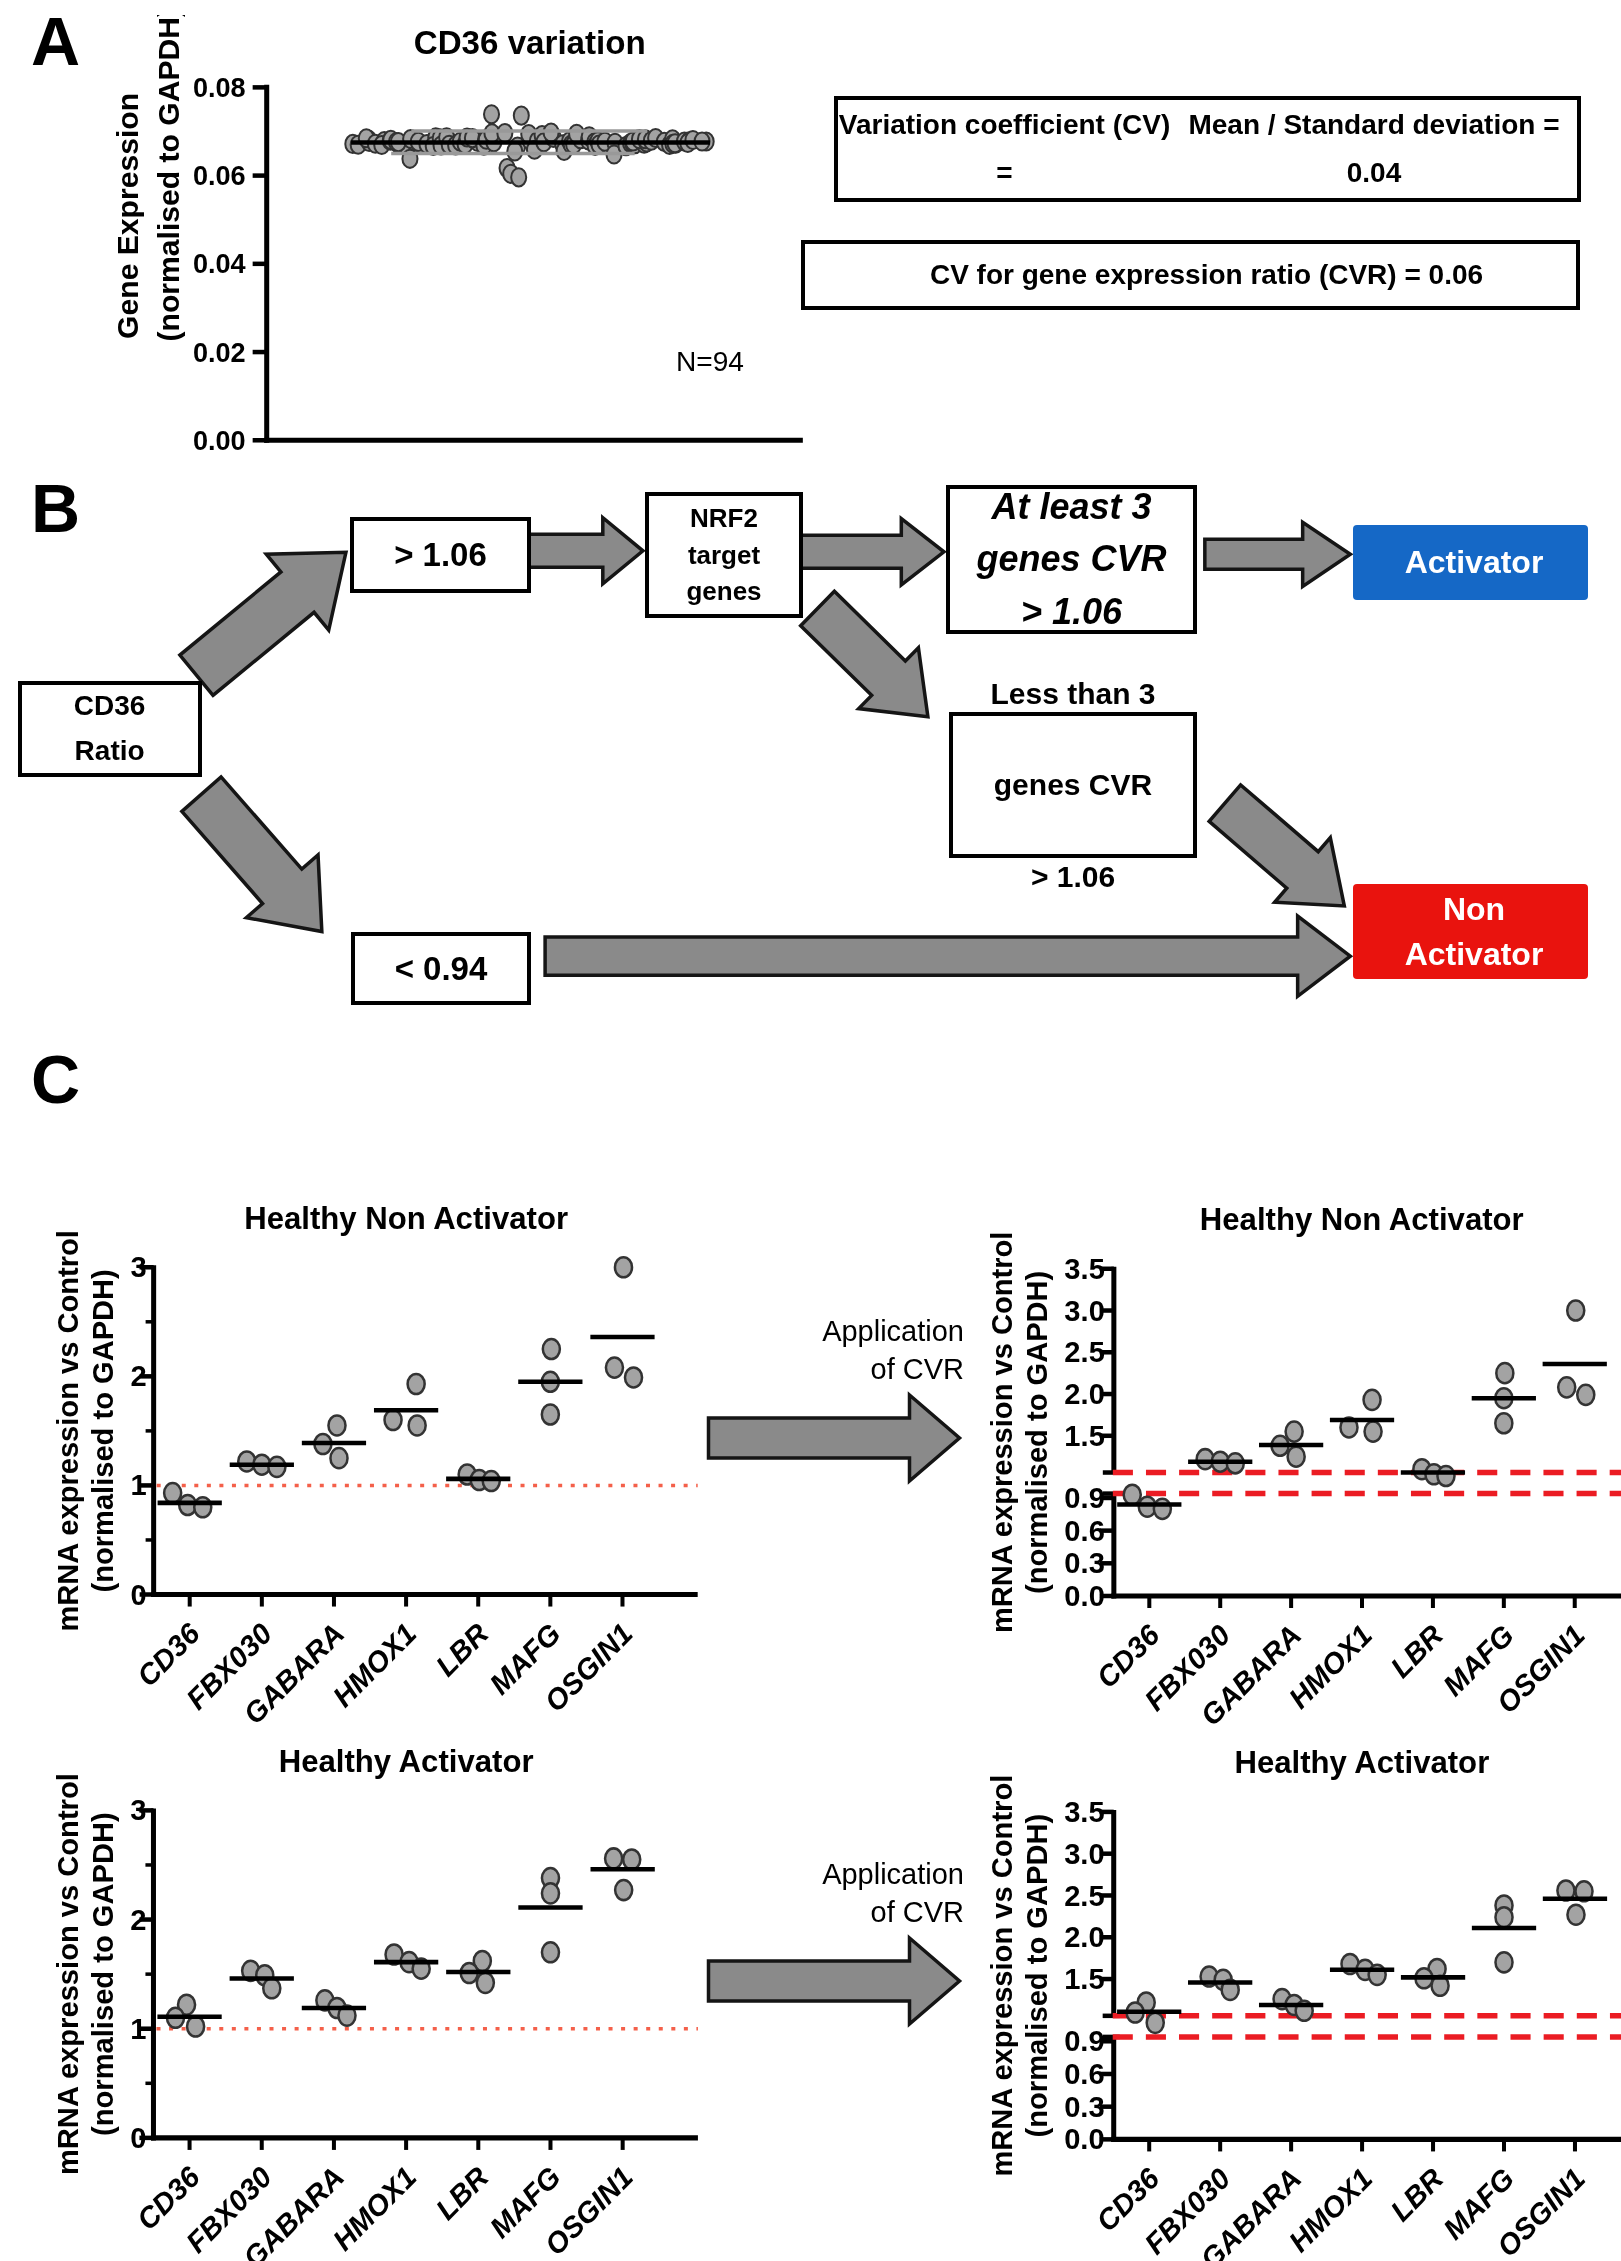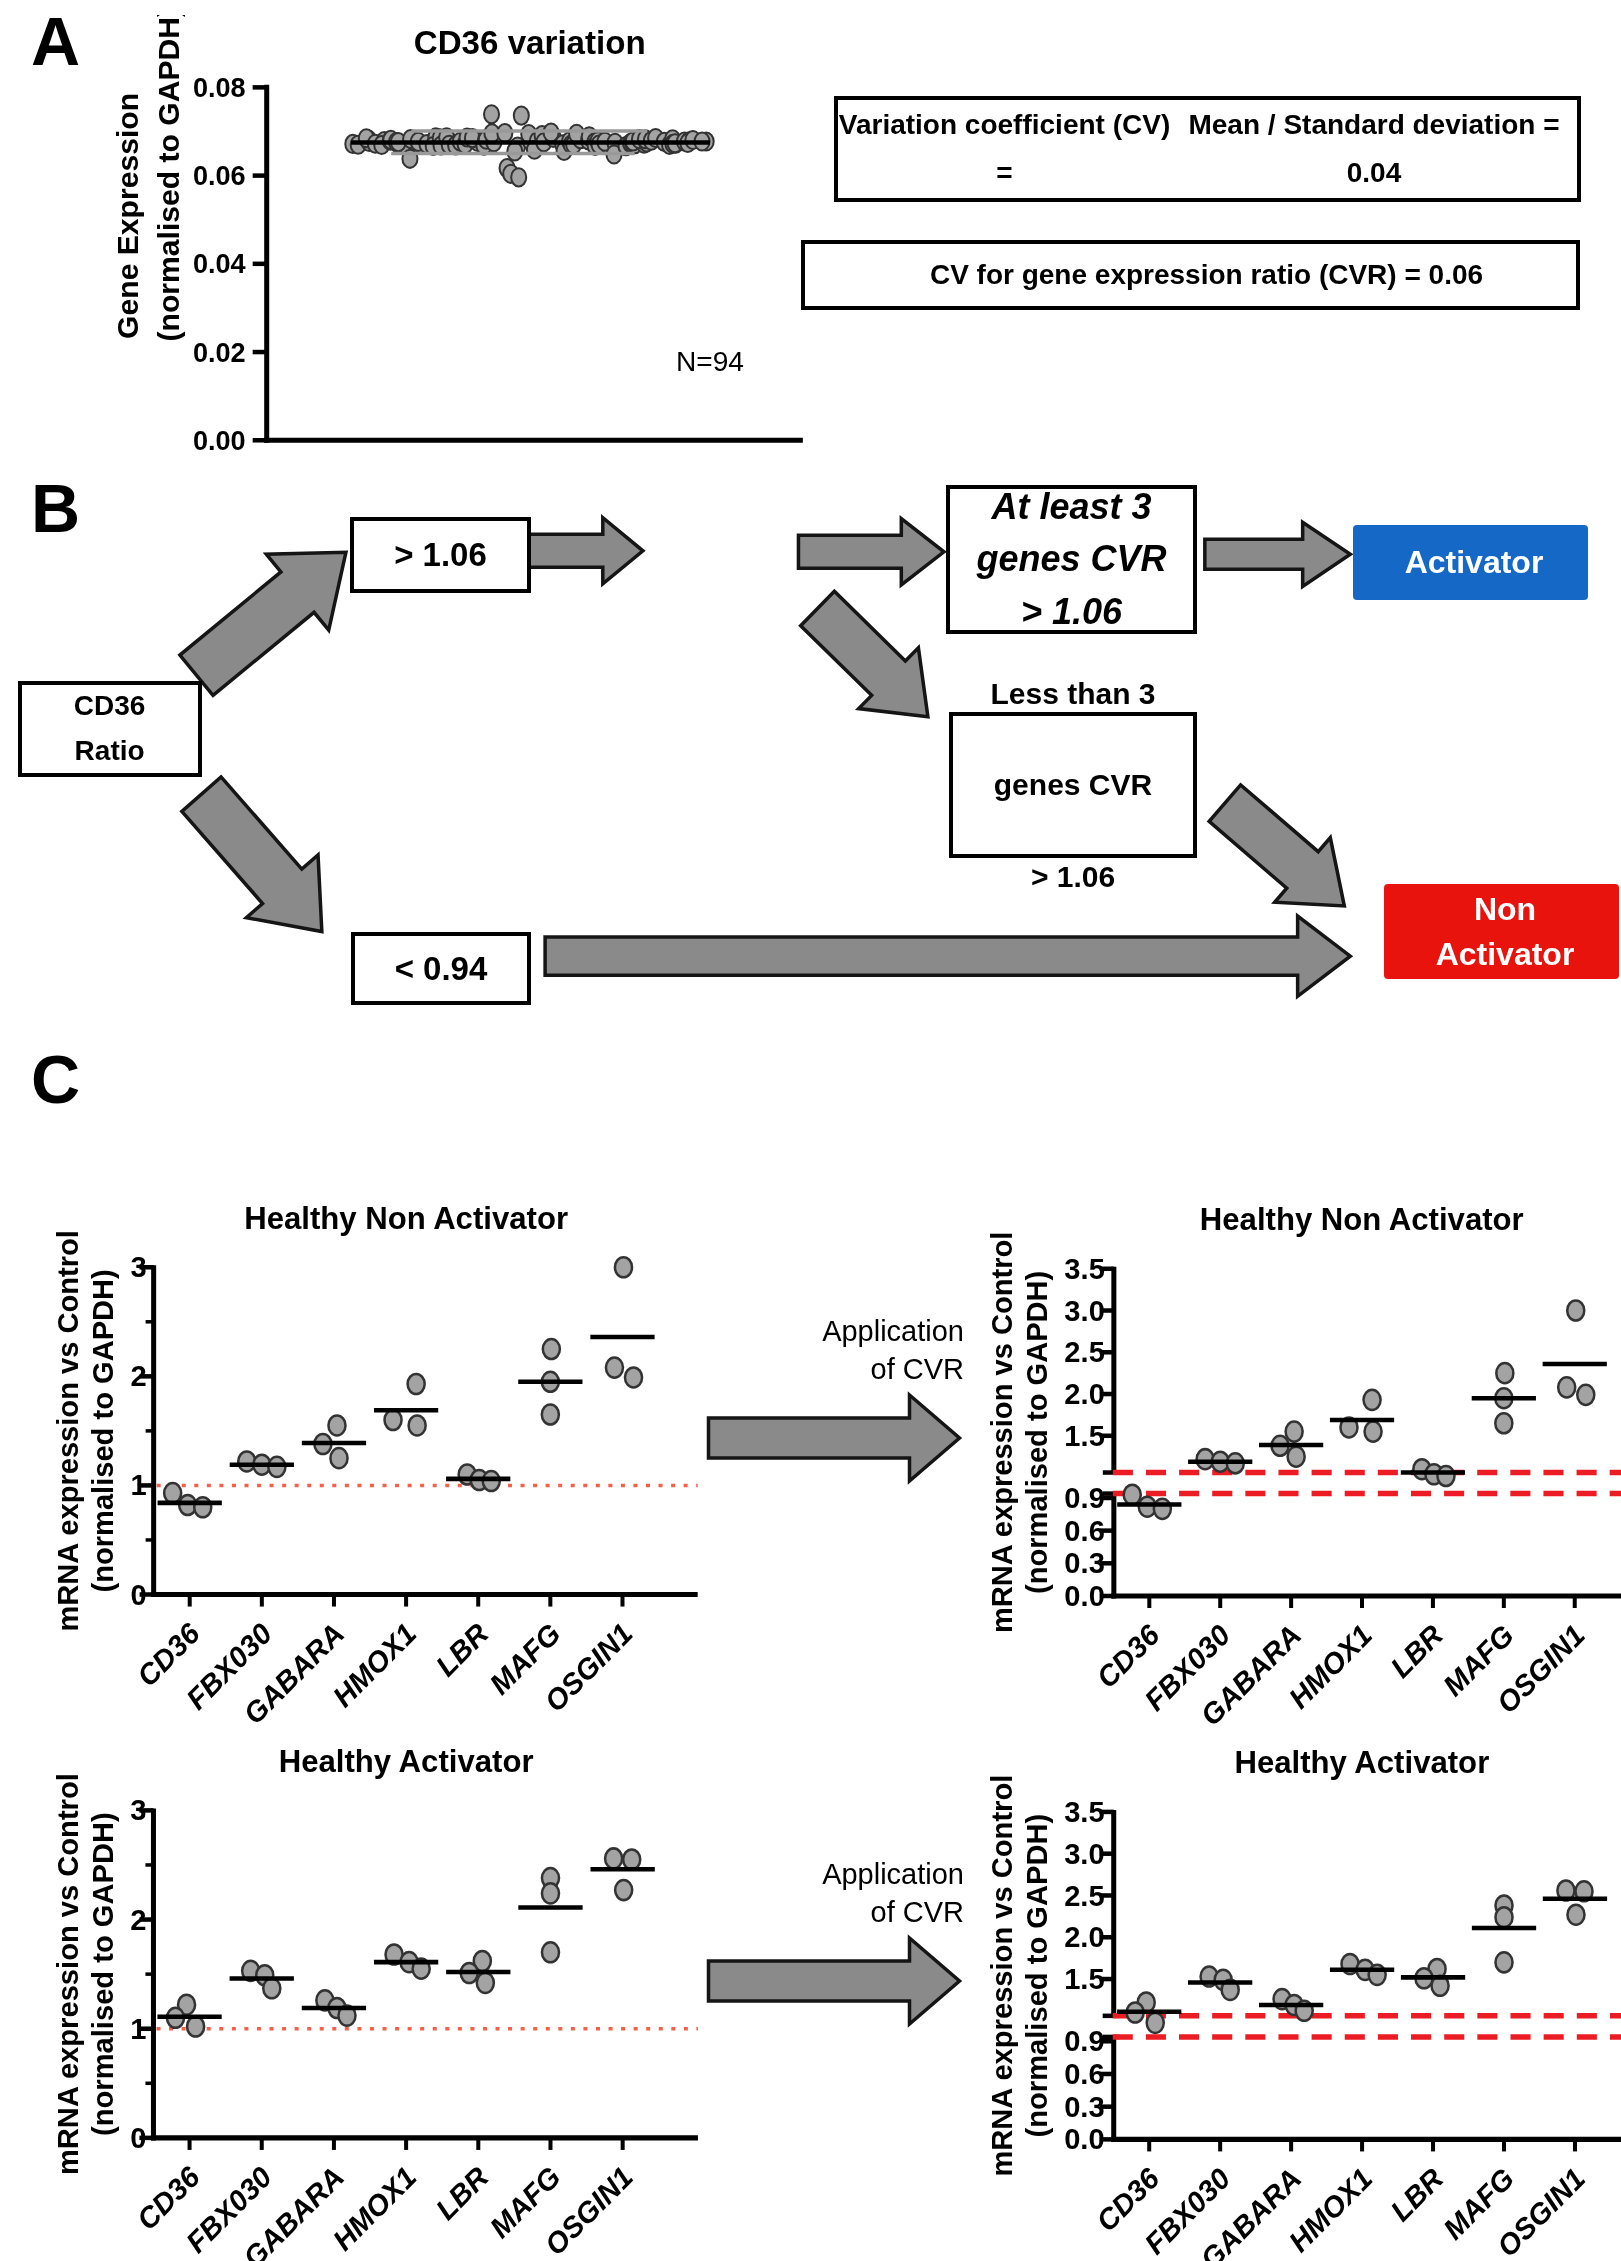--- a/index.html
+++ b/index.html
@@ -159,37 +159,42 @@
       <polygon points="1085.0,1013.0 2585.0,1013.0 2585.0,1055.0 2690.0,975.0 2585.0,895.0 2585.0,937.0 1085.0,937.0" fill="#8A8A8A" stroke="#151515" stroke-width="7" stroke-linejoin="miter"></polygon>
     </svg>
 
   <div class="flow-box" style="left:17.6px;top:681px;width:176px;height:88px;line-height:1.6;">
     <div>CD36</div>
     <div>Ratio</div>
   </div>
   <div class="flow-box" id="box-gt" style="left:350px;top:517px;width:173px;height:68px;">
     <div>&gt; 1.06</div>
   </div>
+  <div class="flow-box" style="left:645px;top:492px;width:150px;height:118px;font-size:26px;line-height:1.42;">
+    <div>NRF2</div>
+    <div>target</div>
+    <div>genes</div>
+  </div>
   <div class="flow-box" style="left:946px;top:485px;width:243px;height:141px;font-size:36px;line-height:1.45;font-style:italic;">
     <div>At least 3</div>
     <div>genes CVR</div>
     <div>&gt; 1.06</div>
   </div>
   <div class="flow-box solid" id="box-activator" style="left: 1353px; top: 525px; width: 228px; height: 75px; background: rgb(21, 104, 198); color: rgb(255, 255, 255);">
     <div>Activator</div>
   </div>
   <div class="flow-box" style="left:949px;top:712px;width:240px;height:138px;font-size:30px;line-height:1.45;gap:48px;">
     <div>Less than 3</div>
     <div>genes CVR</div>
     <div>&gt; 1.06</div>
   </div>
   <div class="flow-box" id="box-lt" style="left:351px;top:932px;width:172px;height:65px;">
     <div>&lt; 0.94</div>
   </div>
-  <div class="flow-box solid" id="box-nonactivator" style="left: 1353px; top: 884px; width: 228px; height: 95px; background: rgb(233, 19, 14); color: rgb(255, 255, 255); margin-left: 31px;">
+  <div class="flow-box solid" id="box-nonactivator" style="left: 1353px; top: 884px; width: 228px; height: 95px; background: rgb(233, 19, 14); color: rgb(255, 255, 255);">
     <div>Non</div>
     <div>Activator</div>
   </div>
 
   <div class="panel-letter" style="left:31px;top:1045px;">C</div>
 
   <svg id="chart-hna-raw" class="chart" style="left:50px;top:1195px;" width="663" height="532" viewBox="0 0 1320 1060">
       <text x="709" y="68" font-size="62" text-anchor="middle" font-weight="bold">Healthy Non Activator</text>
       <text x="0" y="0" font-size="58" text-anchor="middle" font-weight="bold" transform="translate(55,470) rotate(-90)">mRNA expression vs Control</text>
       <text x="0" y="0" font-size="58" text-anchor="middle" font-weight="bold" transform="translate(125,470) rotate(-90)">(normalised to GAPDH)</text>

